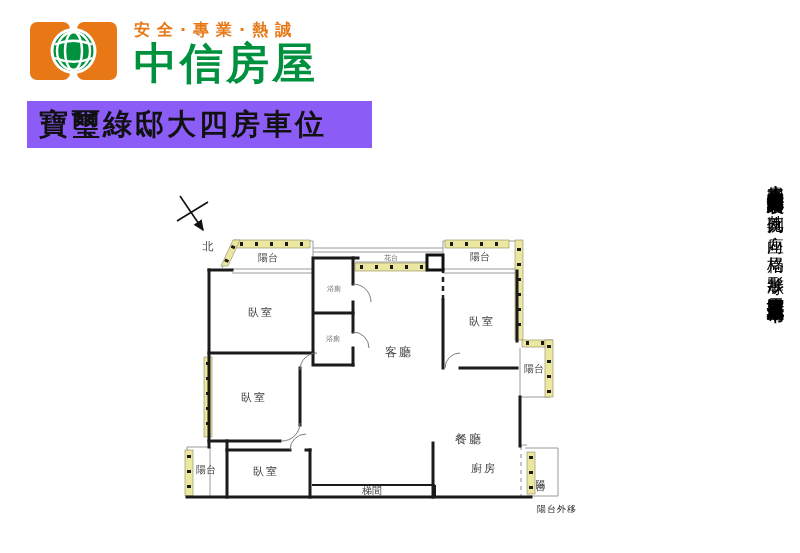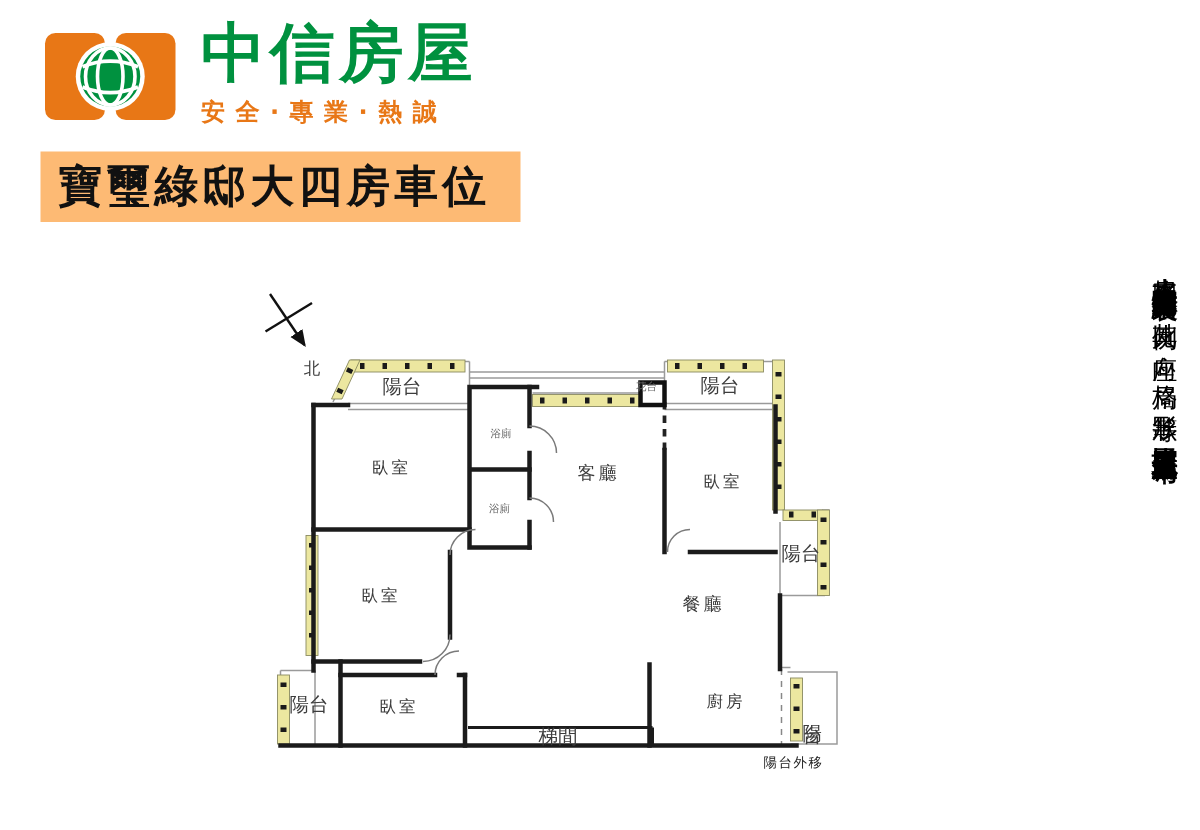--- a/index.html
+++ b/index.html
@@ -8,37 +8,37 @@
 
   
   #logo{position:absolute;left:28px;top:14px;width:320px;height:84px;display:flex;align-items:flex-start;}
   #logo-icon{width:92px;height:64px;flex:0 0 auto;margin-top:6px;}
   #logo-text{margin-left:14px;display:flex;flex-direction:column;}
   #logo-tagline{color:#e87716;font-weight:bold;font-size:16px;letter-spacing:7px;margin-top:6px;white-space:nowrap;}
   #logo-brand{color:#00913f;font-weight:bold;font-size:43px;letter-spacing:3px;line-height:1.05;white-space:nowrap;
               font-family:"DejaVu Sans",sans-serif;}
 
   
-  #title-banner{position:absolute;left:27px;top:101px;width:320px;height:47px;background:#fdba74;
+  #title-banner{position:absolute;left:27px;top:101px;width:345px;height:47px;background:#8b5cf6;
                 display:flex;align-items:center;}
   #title-text{font-family:"DejaVu Serif",serif;font-weight:bold;color:#111;font-size:29px;
               letter-spacing:3px;padding-left:12px;white-space:nowrap;}
 
   
   #plan{position:absolute;left:165px;top:185px;width:470px;height:345px;}
   #plan svg{position:absolute;left:0;top:0;}
   .rlabel{position:absolute;transform:translate(-50%,-50%);color:#3d3d3d;white-space:nowrap;
           font-family:"DejaVu Serif",serif;}
-  .sz12{font-size:12px;letter-spacing:2px;}
+  .sz12{font-size:12px;letter-spacing:2px;margin-top:36px;}
   .sz11{font-size:11px;letter-spacing:2px;}
   .sz9{font-size:9px;letter-spacing:1px;}
-  .sz8{font-size:13px;}
+  .sz8{font-size:10px;}
   .sz7{font-size:7px;color:#666;}
   .vert{writing-mode:vertical-rl;text-orientation:upright;letter-spacing:1px;}
-  .note{color:#222;}
+  .note{color:#222;margin-left:28px;}
 
   
   #disclaimer{position:absolute;left:724px;top:172px;width:66px;height:332px;
               writing-mode:vertical-rl;text-orientation:mixed;
               font-family:"DejaVu Serif",serif;font-size:17px;line-height:1.65;
               letter-spacing:1px;color:#000;}
   #disclaimer .b{font-weight:bold;}
 </style>
 </head>
 <body>
@@ -54,22 +54,22 @@
       <circle cx="45.5" cy="31" r="23" fill="#ffffff"></circle>
       <circle cx="45.5" cy="31" r="20" fill="#00913f"></circle>
       <g stroke="#ffffff" stroke-width="2.4" fill="none">
         <ellipse cx="45.5" cy="31" rx="8.5" ry="19"></ellipse>
         <ellipse cx="45.5" cy="31" rx="16.5" ry="19"></ellipse>
         <path d="M27,24.5 Q45.5,17 64,24.5"></path>
         <path d="M27,38 Q45.5,45.5 64,38"></path>
       </g>
     </svg>
     <div id="logo-text">
+      <div id="logo-tagline">安全·專業·熱誠</div>
       <div id="logo-brand">中信房屋</div>
-      <div id="logo-tagline">安全·專業·熱誠</div>
     </div>
   </div>
 
   <div id="title-banner">
     <span id="title-text">寶璽綠邸大四房車位</span>
   </div>
 
   <div id="plan">
     <svg width="470" height="345" viewBox="165 185 470 345">
       <defs>
@@ -161,21 +161,21 @@
         <path d="M177,221 L208,202"></path>
       </g>
     </svg>
 
     <div class="rlabel sz11" style="left:44px;top:61px;">北</div>
     <div class="rlabel sz8" style="left:103px;top:73px;">陽台</div>
     <div class="rlabel sz11" style="left:96px;top:127px;">臥室</div>
     <div class="rlabel sz7" style="left:169px;top:104px;">浴廁</div>
     <div class="rlabel sz7" style="left:168px;top:154px;">浴廁</div>
     <div class="rlabel sz12" style="left:234px;top:131px;">客廳</div>
-    <div class="rlabel sz7" style="left:226px;top:73px;margin-left:40px;">花台</div>
+    <div class="rlabel sz7" style="left:226px;top:73px;">花台</div>
     <div class="rlabel sz8" style="left:315px;top:72px;">陽台</div>
     <div class="rlabel sz11" style="left:317px;top:136px;">臥室</div>
     <div class="rlabel sz8" style="left:369px;top:184px;">陽台</div>
     <div class="rlabel sz12" style="left:304px;top:218px;">餐廳</div>
     <div class="rlabel sz11" style="left:89px;top:212px;">臥室</div>
     <div class="rlabel sz8" style="left:41px;top:285px;">陽台</div>
     <div class="rlabel sz11" style="left:101px;top:286px;">臥室</div>
     <div class="rlabel sz8" style="left:207px;top:306px;text-align:center;">梯間</div>
     <div class="rlabel sz11" style="left:319px;top:283px;">廚房</div>
     <div class="rlabel sz8 vert" style="left:375px;top:288px;">陽台</div>

